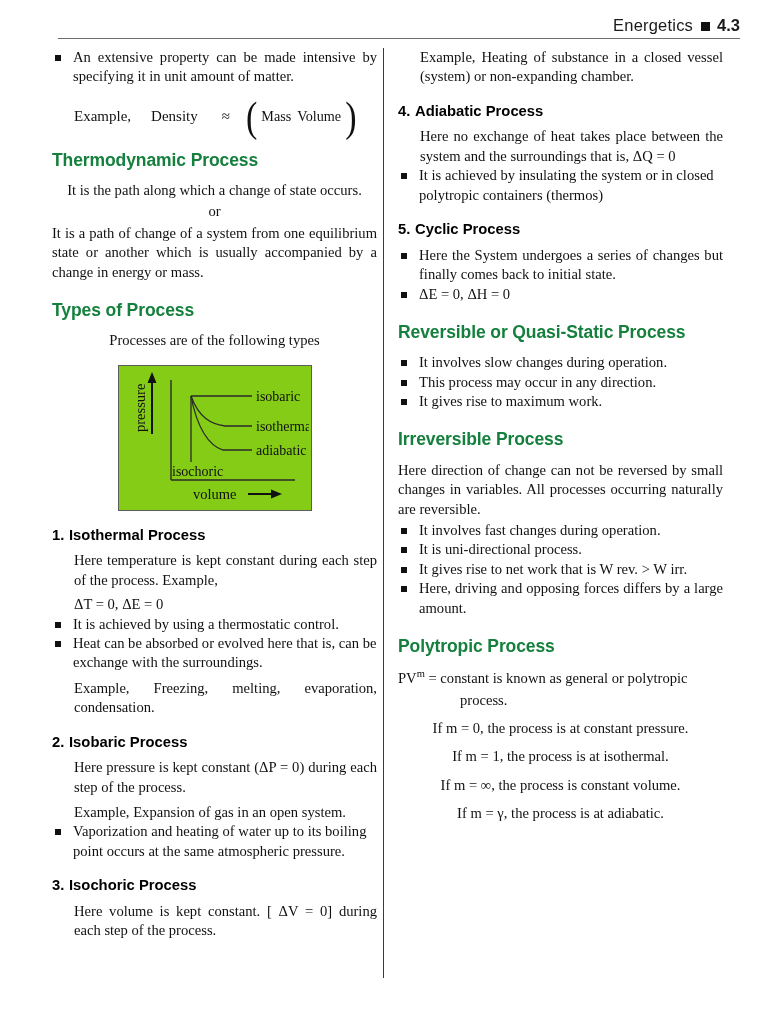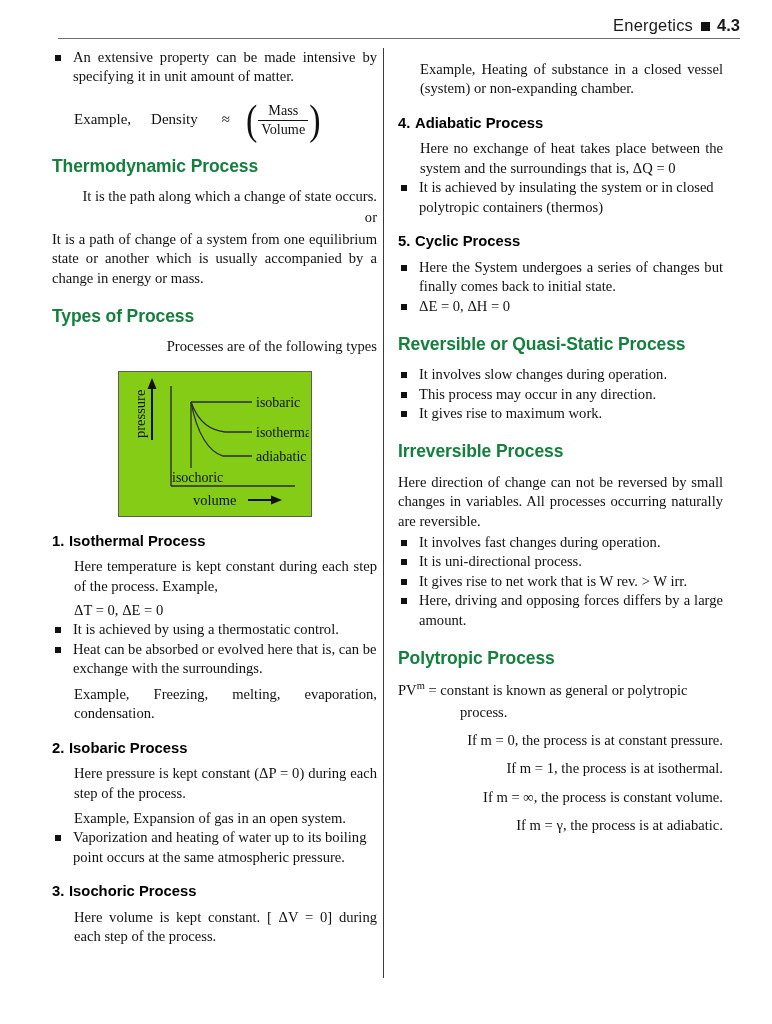--- a/index.html
+++ b/index.html
@@ -73,21 +73,21 @@
     width: 1px;
     height: 930px;
     background: #3a3a3a;
   }
 
   .para {
     margin-bottom: 2px;
     text-align: justify;
     text-justify: inter-word;
   }
-  .para.nojust { text-align: right; }
+  .para.nojust { text-align: center; }
 
   .h2 {
     font-family: "Liberation Sans", "DejaVu Sans", sans-serif;
     font-weight: 700;
     font-size: 17.5px;
     color: #15803d;
     margin: 17px 0 9px 0;
     letter-spacing: -0.1px;
   }
 
@@ -150,21 +150,21 @@
   .formula-row .apx { margin: 0 16px 0 4px; font-size: 15px; }
   .paren {
     font-size: 34px;
     line-height: 0.85;
     font-family: "Liberation Serif", serif;
     transform: scaleY(1.25);
     display: inline-block;
   }
   .frac {
     display: inline-flex;
-    flex-direction: column;
+    flex-direction: row;
     align-items: center;
     vertical-align: middle;
     margin: 0 1px;
     font-size: 14.2px;
     line-height: 1.12;
   }
   .frac .num-t { padding: 0 3px; }
   .frac .bar {
     width: 100%;
     height: 1px;
@@ -279,21 +279,21 @@
 
     <div class="h3">
       <span class="num">3.</span><span>Isochoric Process</span>
     </div>
     <div class="indent">Here volume is kept constant. [ ΔV = 0] during each step of the process.</div>
 
   </div>
 
   <div class="col col-right">
 
-    <div class="indent" style="margin-top:12px;">Example, Heating of substance in a closed vessel (system) or non-expanding chamber.</div>
+    <div class="indent" style="margin-top:0;">Example, Heating of substance in a closed vessel (system) or non-expanding chamber.</div>
 
     <div class="h3">
       <span class="num">4.</span><span>Adiabatic Process</span>
     </div>
     <div class="indent">Here no exchange of heat takes place between the system and the surroundings that is, ΔQ = 0</div>
     <div class="bullet nojust">It is achieved by insulating the system or in closed polytropic containers (thermos)</div>
 
     <div class="h3">
       <span class="num">5.</span><span>Cyclic Process</span>
     </div>

